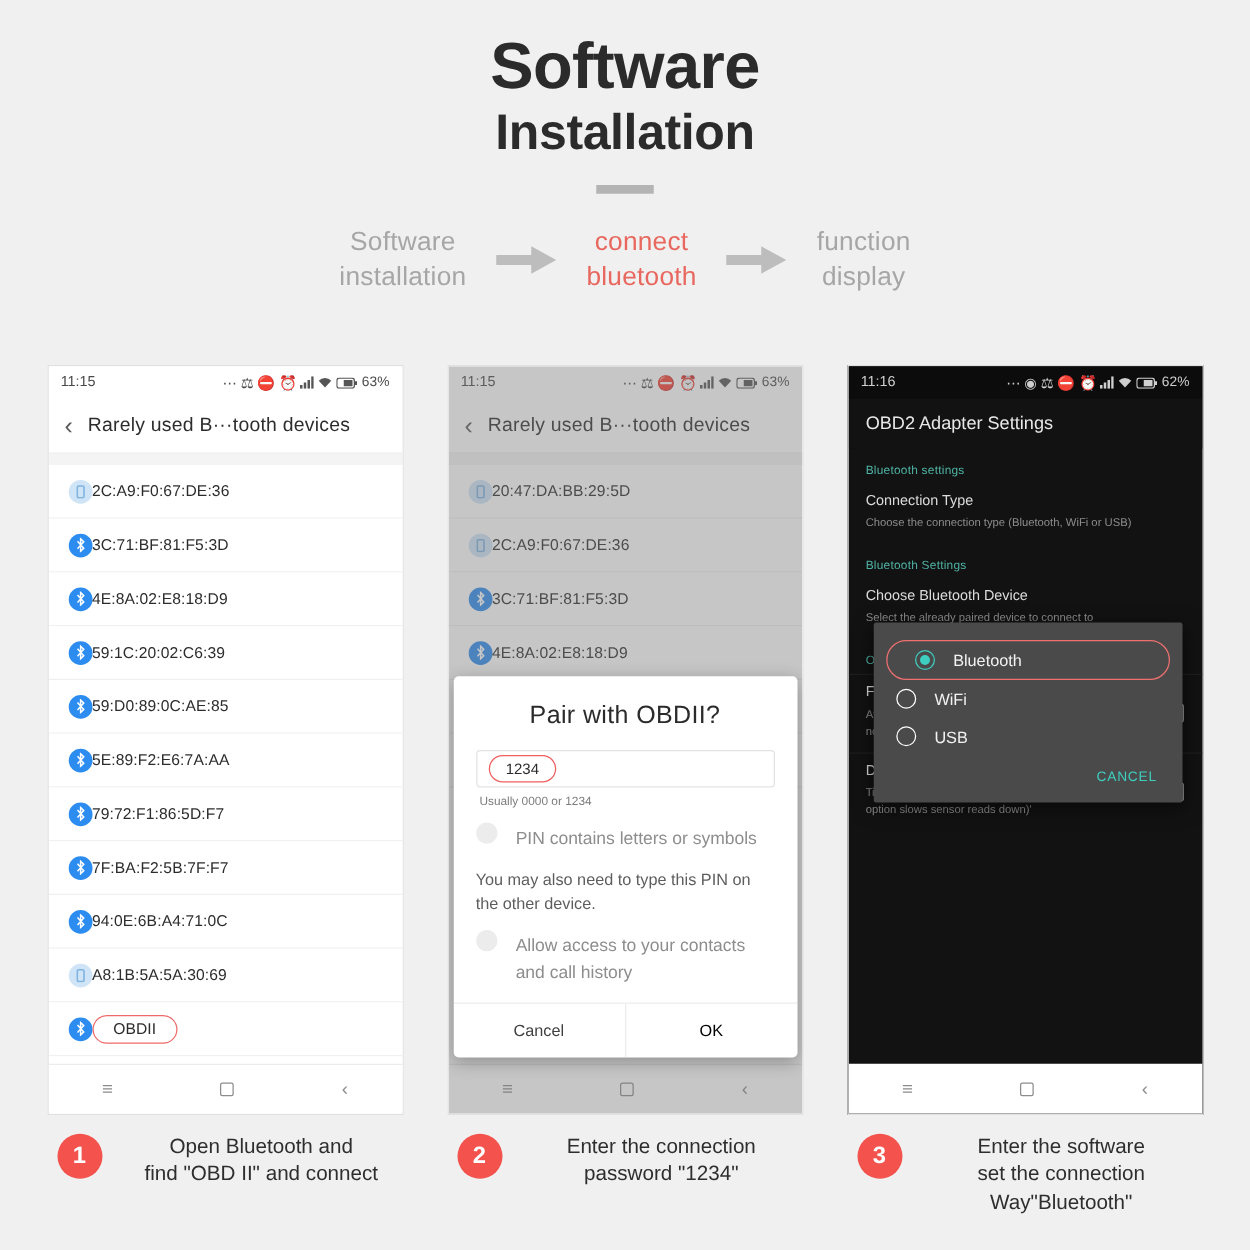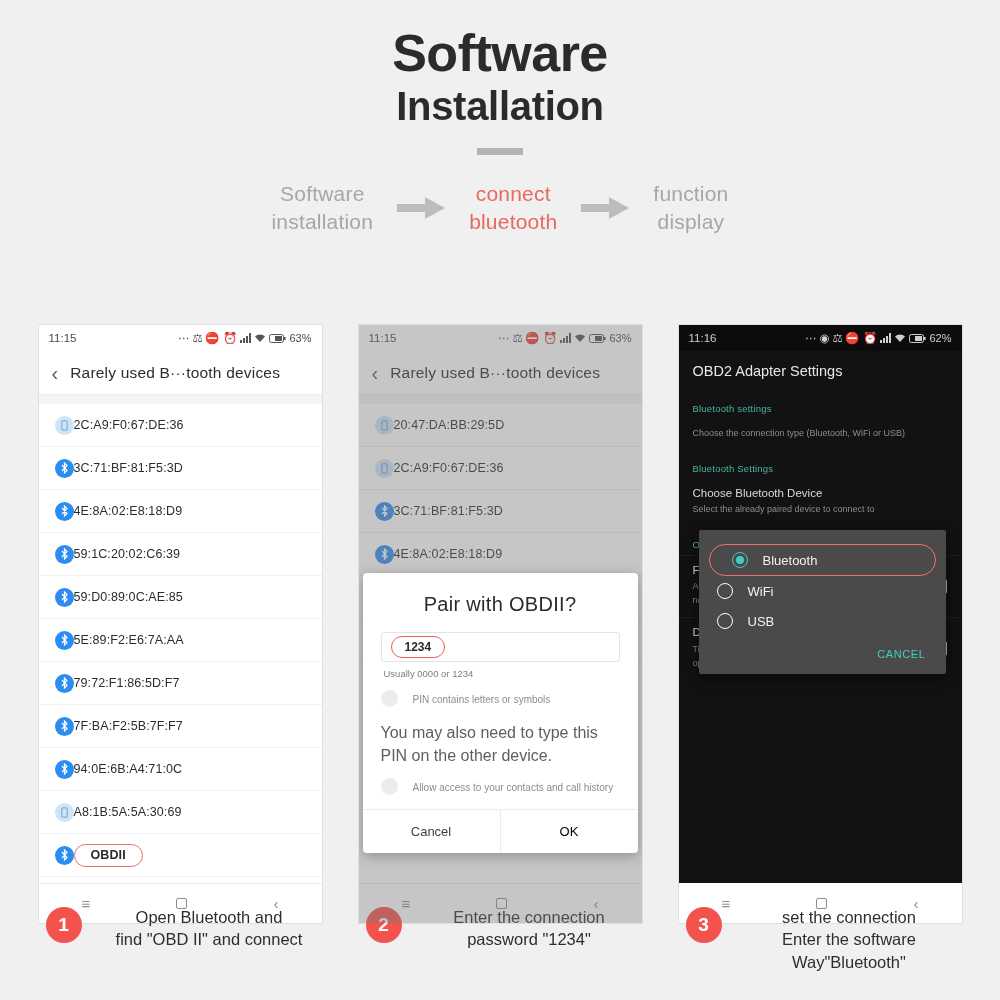--- a/index.html
+++ b/index.html
@@ -33,21 +33,21 @@
   }
   .step-txt {
     font-size: 21px; line-height: 1.35; text-align: center;
     color: #a6a6a6; letter-spacing: 0.2px;
   }
   .step-txt.active { color: #e8685f; }
   .arrow { width: 52px; height: 26px; flex: 0 0 auto; }
 
   
   .phones {
-    position: absolute; top: 324px; left: 0; width: 1000px;
+    position: absolute; top: 292px; left: 0; width: 1000px;
     display: flex; justify-content: center; gap: 35px;
   }
   .phone {
     position: relative; width: 285px; height: 600px;
     background: #ffffff; overflow: hidden;
     border: 1px solid #e0e0e0;
   }
 
   
   .statusbar {
@@ -79,21 +79,21 @@
     width: 19px; height: 19px; border-radius: 50%;
     flex: 0 0 auto; display: flex; align-items: center;
     justify-content: center;
   }
   .ico-bt   { background: #2d8cf0; }
   .ico-phone{ background: #cfe4f7; }
   .ico-tv   { background: #35d0c8; }
   .dev-name { font-size: 12.5px; color: #2c2c2c; letter-spacing: 0.1px; }
   .hl-pill {
     display: inline-block; padding: 3.5px 16px;
-    border: 1.7px solid #ef6a6a; border-radius: 20px; font-weight: bold;
+    border: 1.7px solid #ef6a6a; border-radius: 20px;
   }
   .navbar {
     position: absolute; bottom: 0; left: 0; right: 0; height: 40px;
     background: #fff; border-top: 1px solid #ececec;
     display: flex; align-items: center; justify-content: space-around;
     color: #8d8d8d; font-size: 15px;
   }
   .nav-home { width: 11px; height: 11px; border: 1.6px solid #8d8d8d; border-radius: 2px; }
 
   
@@ -108,31 +108,31 @@
     top: 248px; background: #fff; border-radius: 4px;
     box-shadow: 0 3px 14px rgba(0,0,0,0.28); overflow: hidden;
   }
   .dlg-title {
     text-align: center; font-size: 20px; color: #2b2b2b;
     padding: 20px 10px 16px; letter-spacing: 0.3px;
   }
   .dlg-body { padding: 0 18px 14px; }
   .pin-field {
     height: 30px; border: 1px solid #e3e3e3; border-radius: 3px;
-    display: flex; align-items: center; padding: 0 9px; font-weight: bold;
+    display: flex; align-items: center; padding: 0 9px;
   }
   .pin-pill {
     display: inline-block; padding: 3px 13px; font-size: 12px;
     color: #2b2b2b; border: 1.6px solid #ef5f5f; border-radius: 20px;
   }
   .pin-hint { font-size: 9.5px; color: #7d7d7d; margin: 6px 0 0 3px; }
   .cbrow { display: flex; align-items: flex-start; gap: 15px; margin-top: 11px; }
   .cbox { width: 17px; height: 17px; border-radius: 50%; background: #ececec; flex: 0 0 auto; }
-  .cbtxt { font-size: 10px; color: #8d8d8d; line-height: 1.5; padding-top: 2px; }
-  .dlg-note { font-size: 16px; color: #5e5e5e; line-height: 1.45; margin-top: 14px; }
+  .cbtxt { font-size: 14px; color: #8d8d8d; line-height: 1.5; padding-top: 2px; }
+  .dlg-note { font-size: 13px; color: #5e5e5e; line-height: 1.45; margin-top: 14px; }
   .dlg-actions {
     display: flex; border-top: 1px solid #ececec; height: 44px;
   }
   .dlg-btn {
     flex: 1; display: flex; align-items: center; justify-content: center;
     font-size: 13px; color: #3f3f3f;
   }
   .dlg-btn.ok { color: #000000; border-left: 1px solid #ececec; }
 
   
@@ -515,20 +515,21 @@
           </svg>
           <span class="sb-pct">62%</span>
         </span>
       </div>
 
       <div class="appbar">OBD2 Adapter Settings</div>
 
       <div id="p3-sections">
           <div class="sect-h">Bluetooth settings</div>
           <div class="pref">
+            <div class="pref-t">Connection Type</div>
             <div class="pref-s">Choose the connection type (Bluetooth, WiFi or USB)</div>
           </div>
           <div class="sect-h">Bluetooth Settings</div>
           <div class="pref">
             <div class="pref-t">Choose Bluetooth Device</div>
             <div class="pref-s">Select the already paired device to connect to</div>
           </div>
           <div class="sect-h">OBD2/ELM Adapter preferences</div>
           <div class="pref has-cb">
             <div class="pref-t">Faster communication</div>
@@ -585,20 +586,20 @@
     <div class="cap">
       <div class="badge">2</div>
       <div class="cap-txt">
         <div>Enter the connection</div>
         <div>password "1234"</div>
       </div>
     </div>
     <div class="cap">
       <div class="badge">3</div>
       <div class="cap-txt">
+        <div>Enter the software</div>
         <div>set the connection</div>
-        <div>Enter the software</div>
         <div>Way"Bluetooth"</div>
       </div>
     </div>
   </div>
 
 </div>
 
 </body></html>

